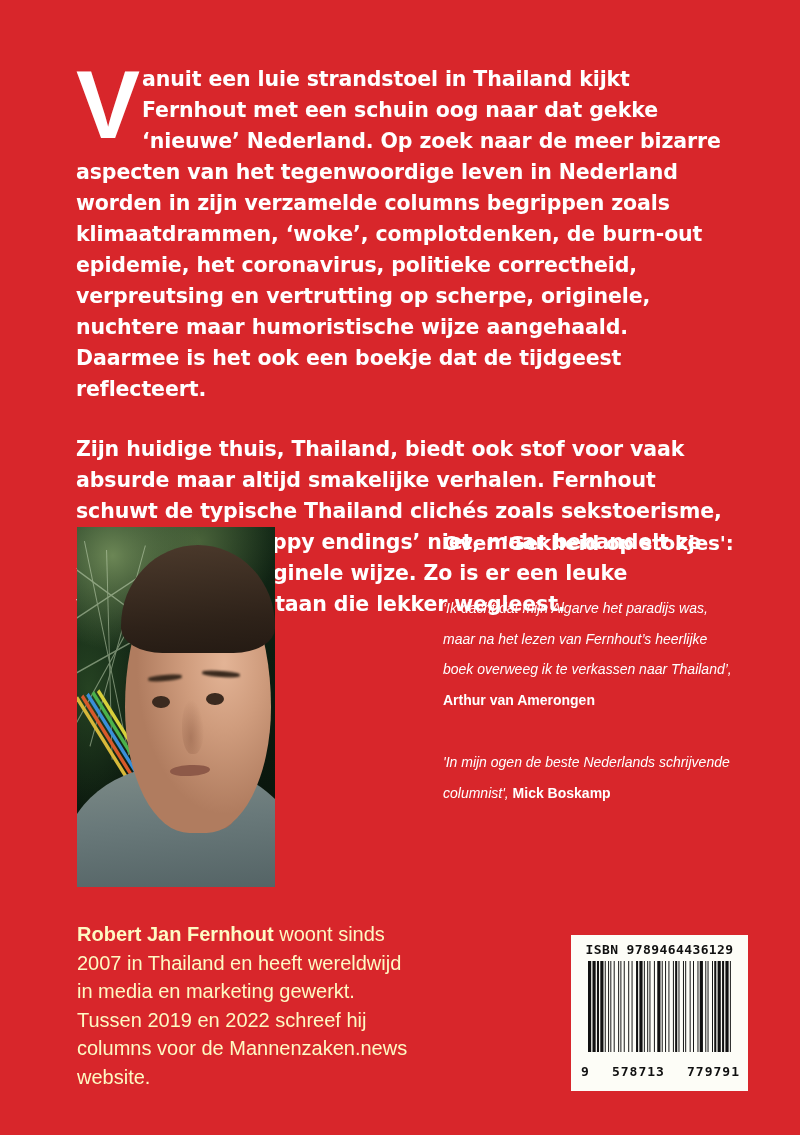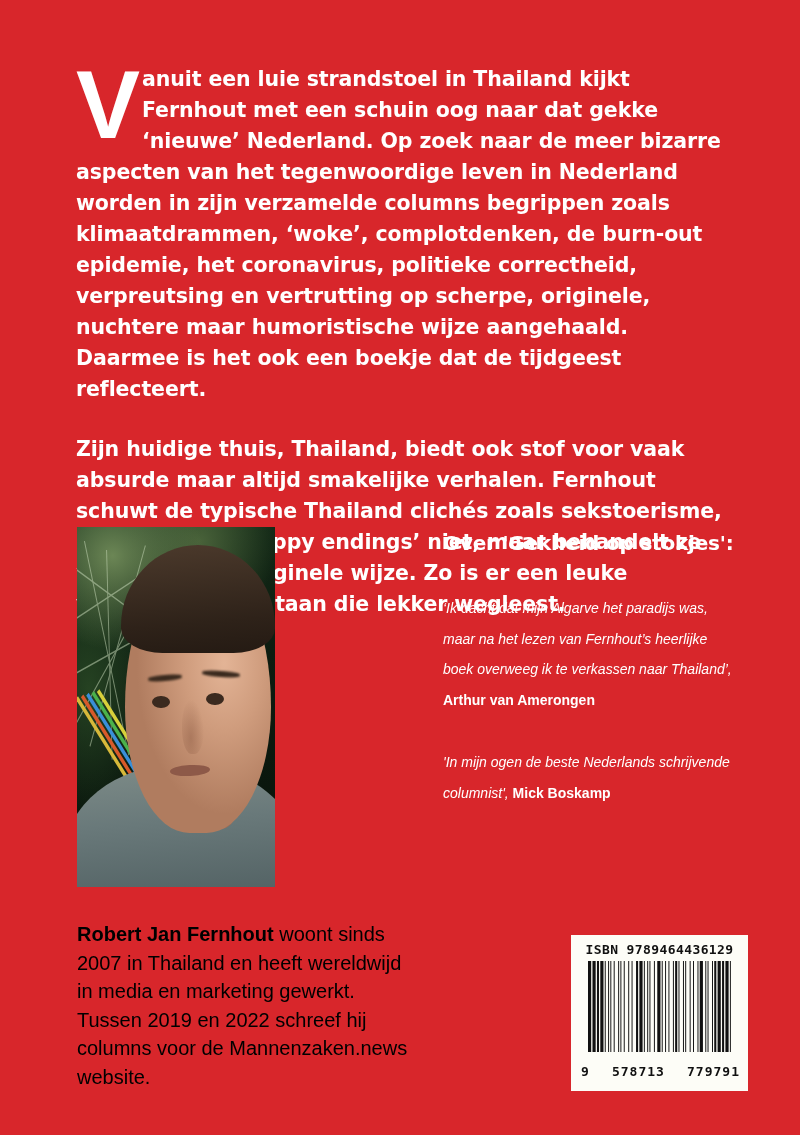--- a/index.html
+++ b/index.html
@@ -196,21 +196,21 @@
     font-weight: bold;
     font-style: normal;
   }
 
   
   .bio {
     position: absolute;
     left: 77px;
     top: 920px;
     width: 340px;
-    color: #000000;
+    color: #fef9c3;
     font-family: "Liberation Sans", sans-serif;
     font-size: 20px;
     line-height: 28.5px;
   }
   .bio .name {
     font-weight: bold;
   }
 
   
   .barcode-box {

